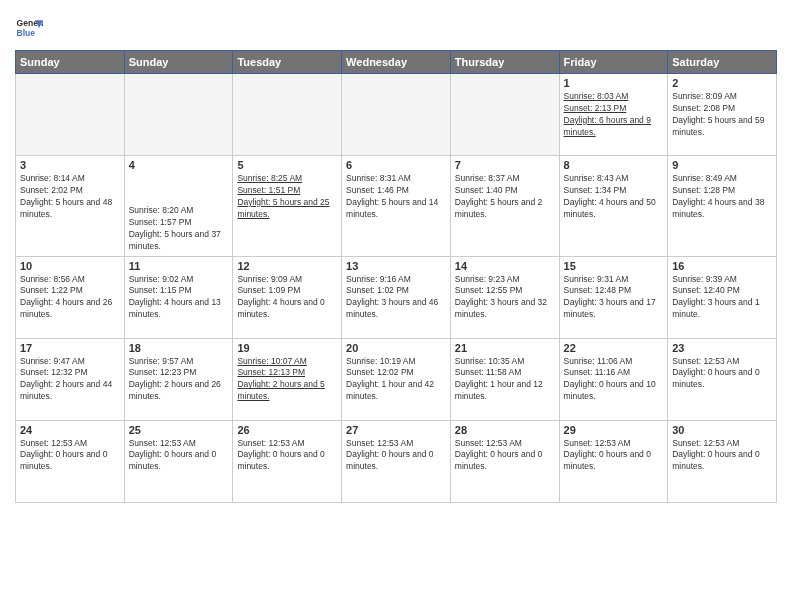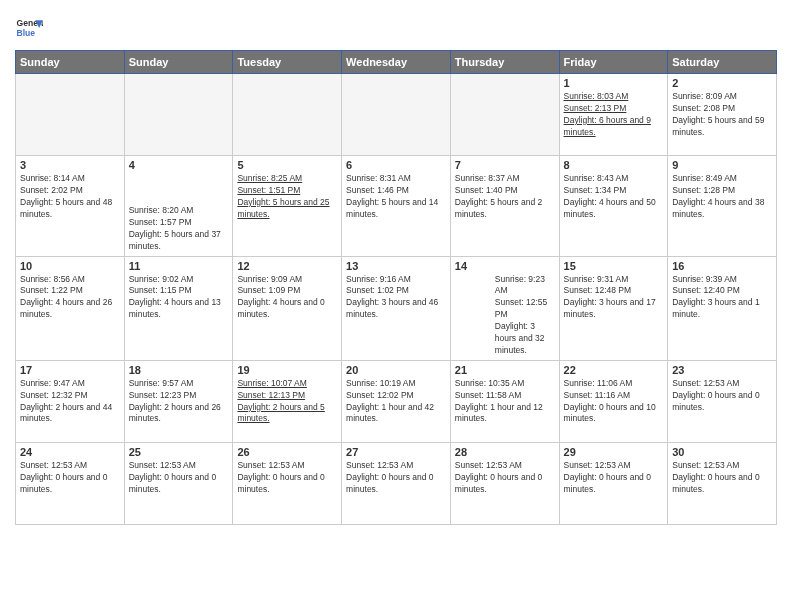--- a/index.html
+++ b/index.html
@@ -196,21 +196,21 @@
 Daylight: 4 hours and 0 minutes.</div>
           </td>
           <td>
             <span class="day-num">13</span>
             <div class="day-info" style="white-space: pre-line;">Sunrise: 9:16 AM
 Sunset: 1:02 PM
 Daylight: 3 hours and 46 minutes.</div>
           </td>
           <td>
             <span class="day-num">14</span>
-            <div class="day-info" style="white-space: pre-line; margin-left: 40px;">Sunrise: 9:23 AM
+            <div class="day-info" style="white-space: pre-line;">Sunrise: 9:23 AM
 Sunset: 12:55 PM
 Daylight: 3 hours and 32 minutes.</div>
           </td>
           <td>
             <span class="day-num">15</span>
             <div class="day-info" style="white-space: pre-line;">Sunrise: 9:31 AM
 Sunset: 12:48 PM
 Daylight: 3 hours and 17 minutes.</div>
           </td>
           <td>

